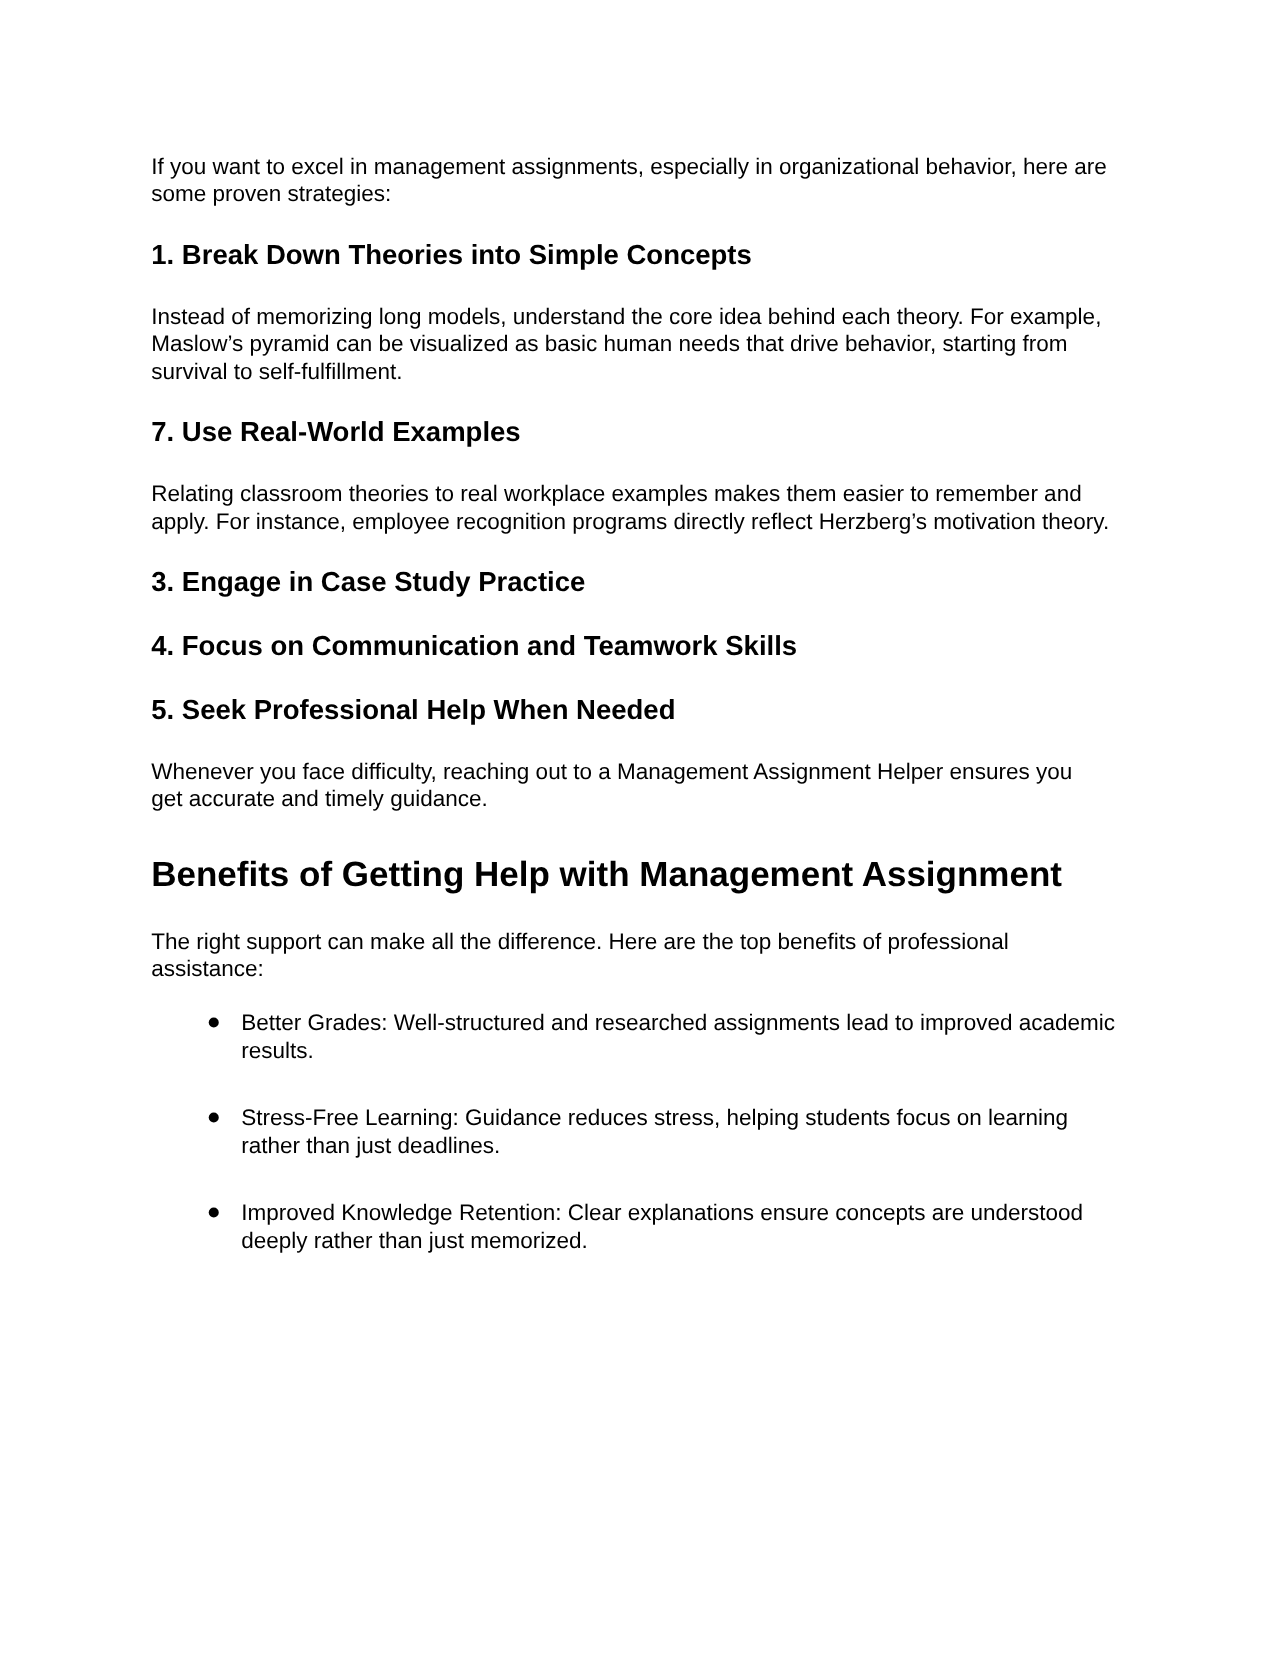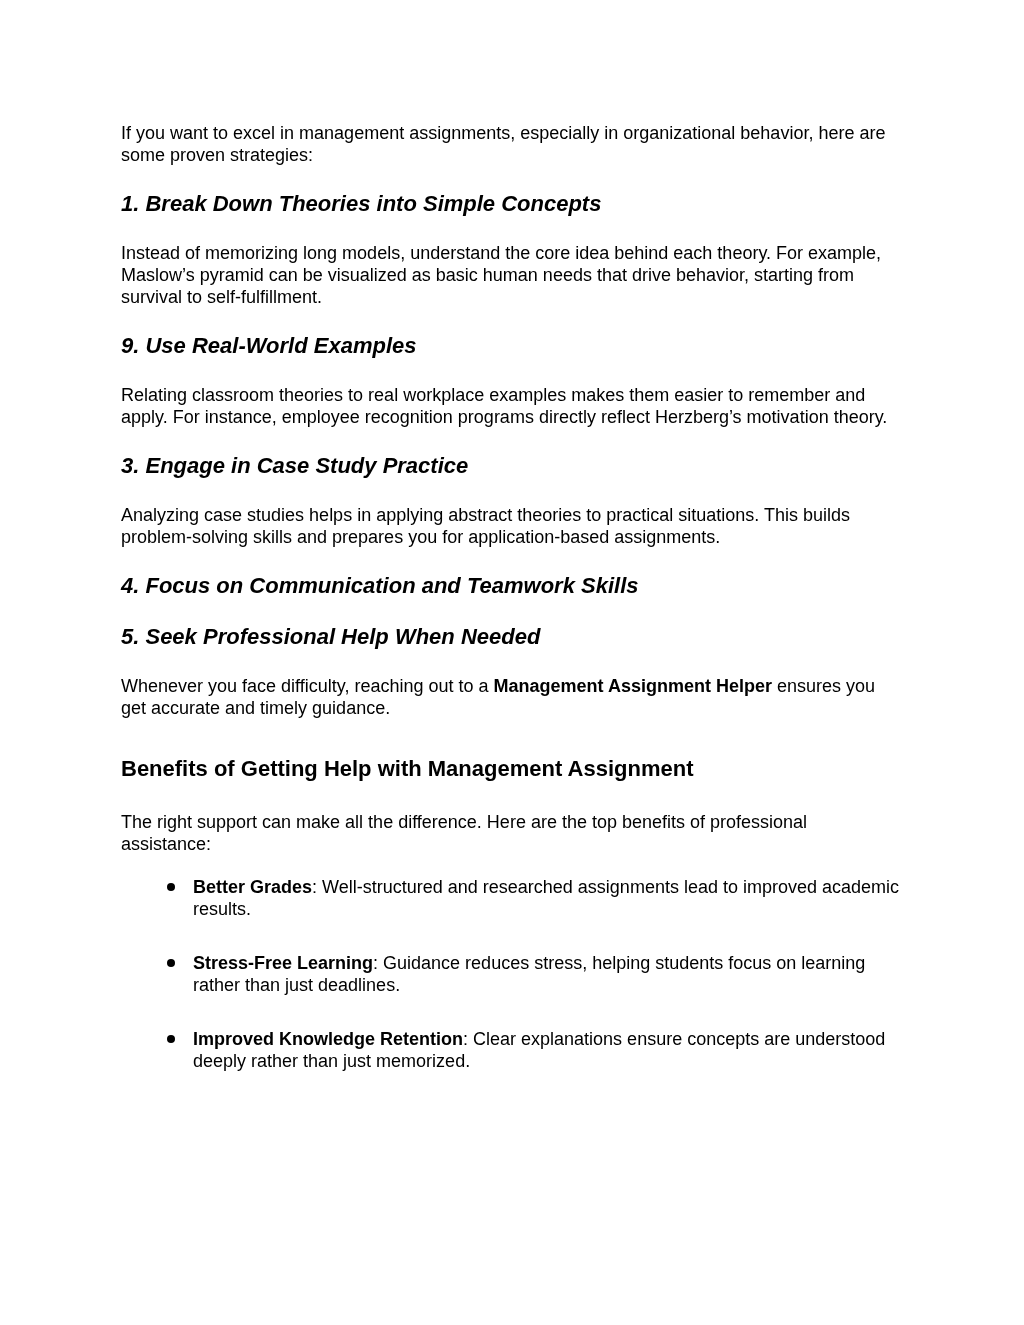--- a/index.html
+++ b/index.html
@@ -26,24 +26,23 @@
     line-height: 22px;
     margin: 0 0 21px 0;
     white-space: pre-line;
     font-weight: 400;
   }
   h2.section-heading {
     font-size: 22px;
     line-height: 26px;
     font-weight: 700;
     margin: 25px 0 25px 0;
-    font-style: italic;
   }
   h1.big-heading {
-    font-size: 22px;
+    font-size: 28px;
     line-height: 36px;
     font-weight: 700;
     margin: 32px 0 24px 0;
   }
   ul.benefits-list {
     list-style: none;
     margin: 12px;
     padding: 0;
   }
   ul.benefits-list li {
@@ -56,42 +55,40 @@
   }
   .bullet-dot {
     position: absolute;
     left: 34px;
     top: 7px;
     width: 8px;
     height: 8px;
     border-radius: 50%;
     background: #000000;
   }
-  strong { font-weight: 700; }
+  strong { font-weight: 400; }
 </style>
 </head>
 <body>
 
 <div class="page">
 
   <p class="body">If you want to excel in management assignments, especially in organizational behavior, here are
 some proven strategies:</p>
 
   <h2 class="section-heading">1. Break Down Theories into Simple Concepts</h2>
   <p class="body">Instead of memorizing long models, understand the core idea behind each theory. For example,
 Maslow’s pyramid can be visualized as basic human needs that drive behavior, starting from
 survival to self-fulfillment.</p>
 
-  <h2 class="section-heading">9. Use Real-World Examples</h2>
+  <h2 class="section-heading">7. Use Real-World Examples</h2>
   <p class="body">Relating classroom theories to real workplace examples makes them easier to remember and
 apply. For instance, employee recognition programs directly reflect Herzberg’s motivation theory.</p>
 
   <h2 class="section-heading">3. Engage in Case Study Practice</h2>
-  <p class="body">Analyzing case studies helps in applying abstract theories to practical situations. This builds
-problem-solving skills and prepares you for application-based assignments.</p>
 
   <h2 class="section-heading">4. Focus on Communication and Teamwork Skills</h2>
 
   <h2 class="section-heading">5. Seek Professional Help When Needed</h2>
   <p class="body"><span>Whenever you face difficulty, reaching out to a </span><strong>Management Assignment Helper</strong><span> ensures you
 get accurate and timely guidance.</span></p>
 
   <h1 class="big-heading">Benefits of Getting Help with Management Assignment</h1>
   <p class="body">The right support can make all the difference. Here are the top benefits of professional
 assistance:</p>

